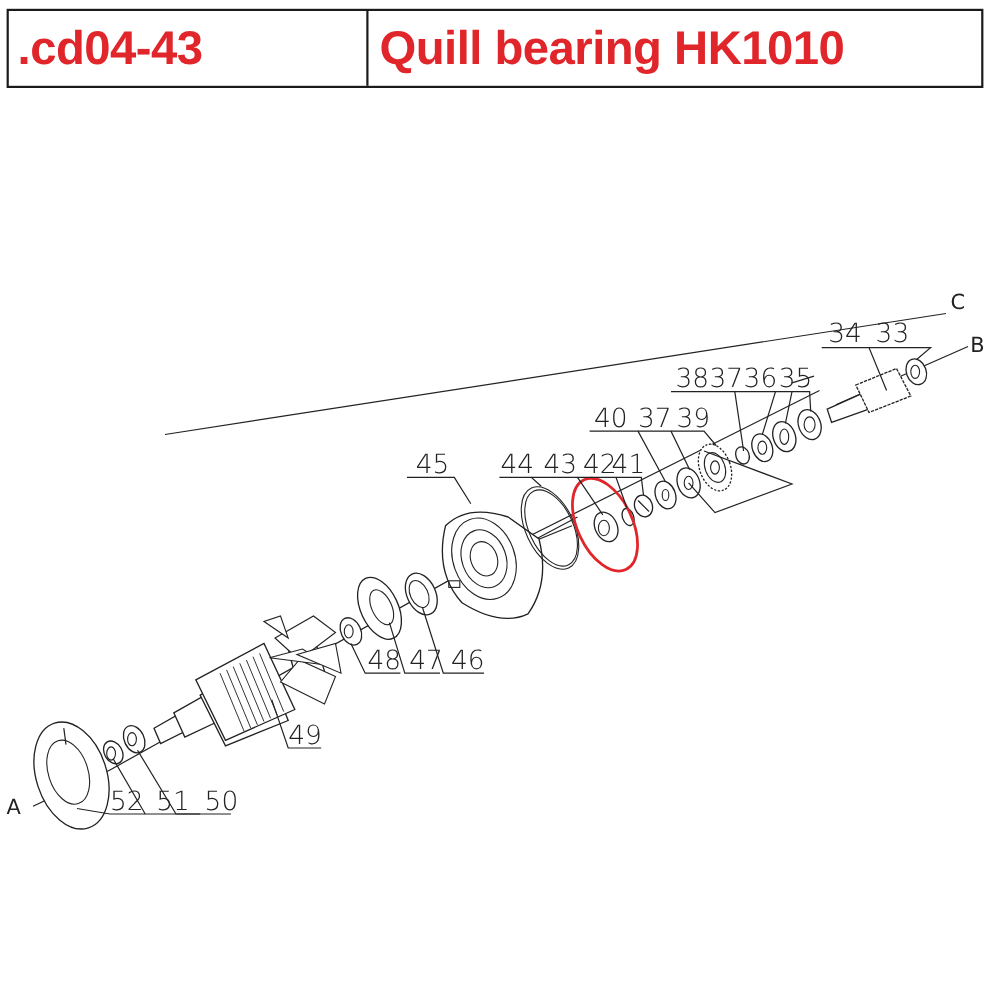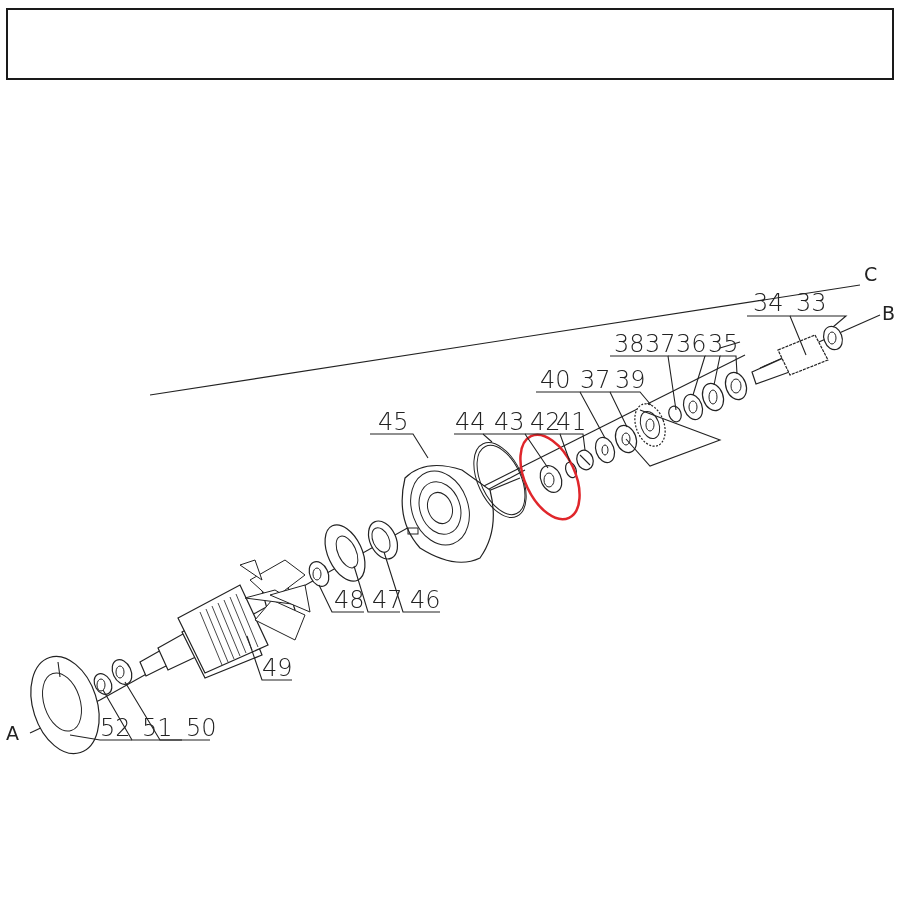--- a/index.html
+++ b/index.html
@@ -12,20 +12,22 @@
   .lbl { font-family: "DejaVu Sans", sans-serif; font-size: 24px; fill: #222; font-weight: 300; }
   .lbl-s { font-family: "DejaVu Sans", sans-serif; font-size: 19px; fill: #222; }
   .ln { stroke: #222; stroke-width: 1.1; fill: none; }
   .pt { stroke: #222; stroke-width: 1.2; fill: #fff; }
   .pt2 { stroke: #222; stroke-width: 1; fill: none; }
 </style>
 </head>
 <body>
 
 <div class="header">
+  <div class="hdr-cell hdr-code">.cd04-43</div>
+  <div class="hdr-cell hdr-title">Quill bearing HK1010</div>
 </div>
 
 <svg class="diagram" width="900" height="900" viewBox="0 0 900 900">
 
   <g>
     <line class="ln" x1="30" y1="733" x2="100" y2="700"></line>
     <line class="ln" x1="100" y1="700" x2="470" y2="493"></line>
     <line class="ln" x1="470" y1="493" x2="745" y2="355"></line>
     <line class="ln" x1="760" y1="368" x2="880" y2="315"></line>
     <line class="ln" x1="150" y1="395" x2="860" y2="285"></line>

